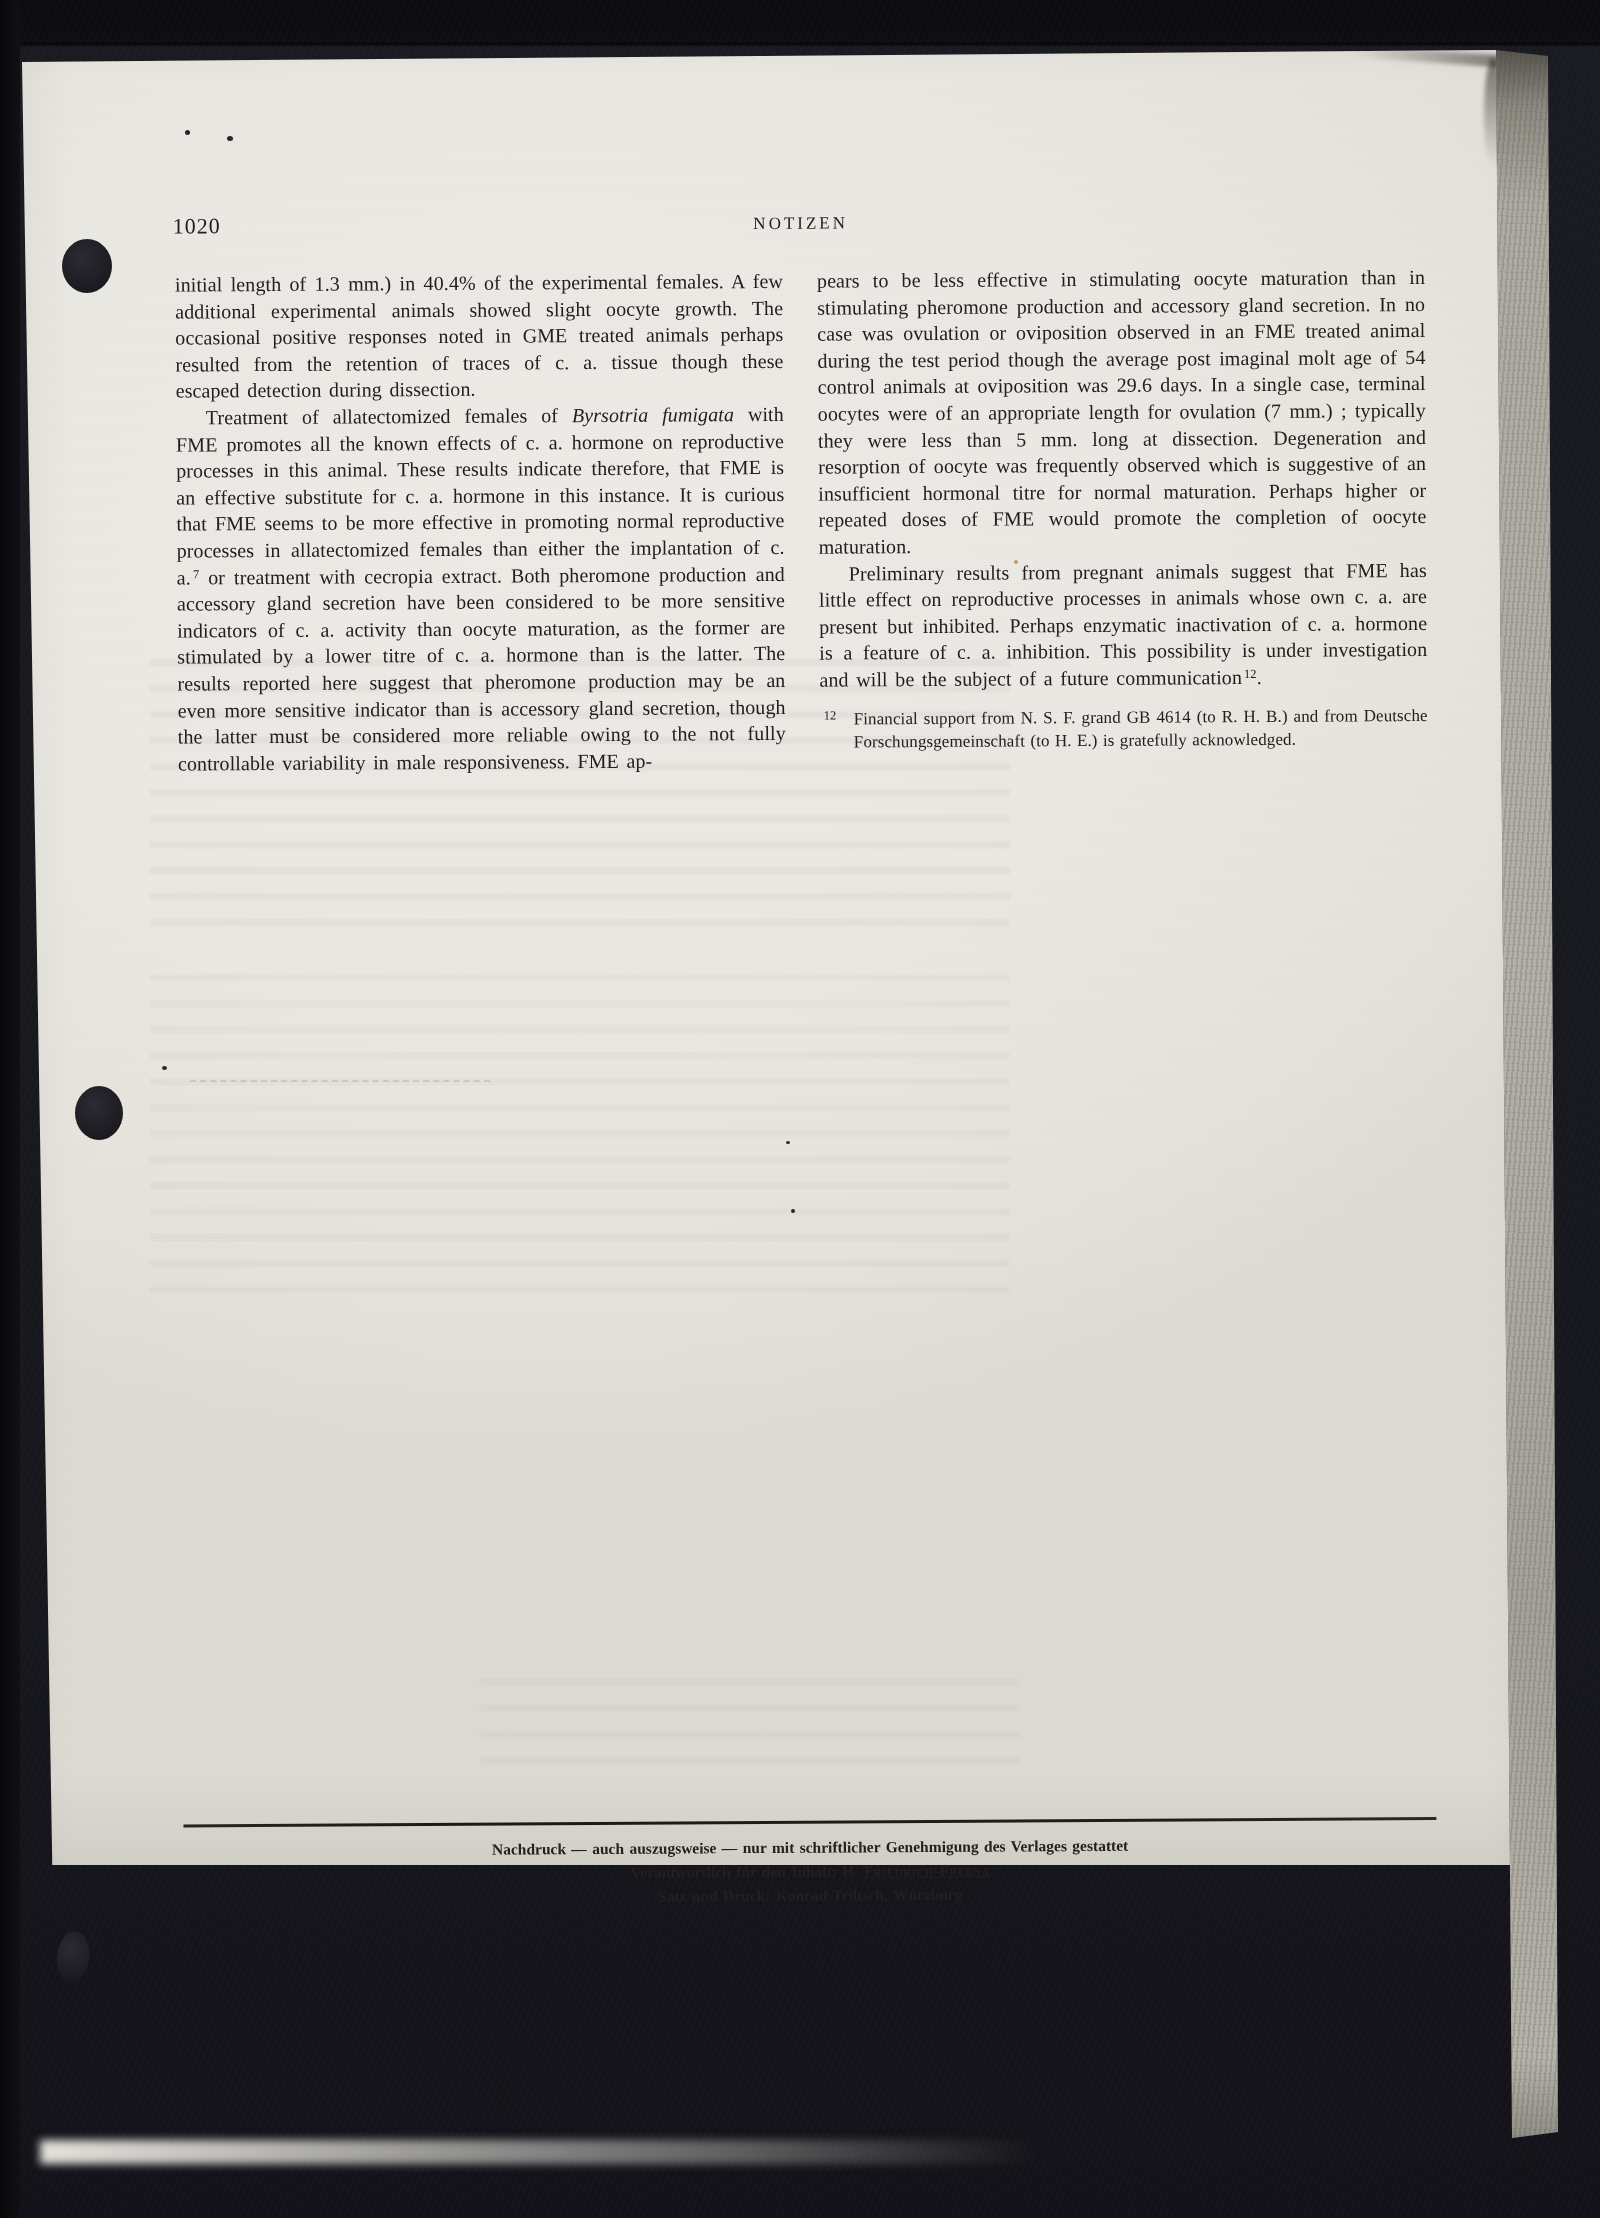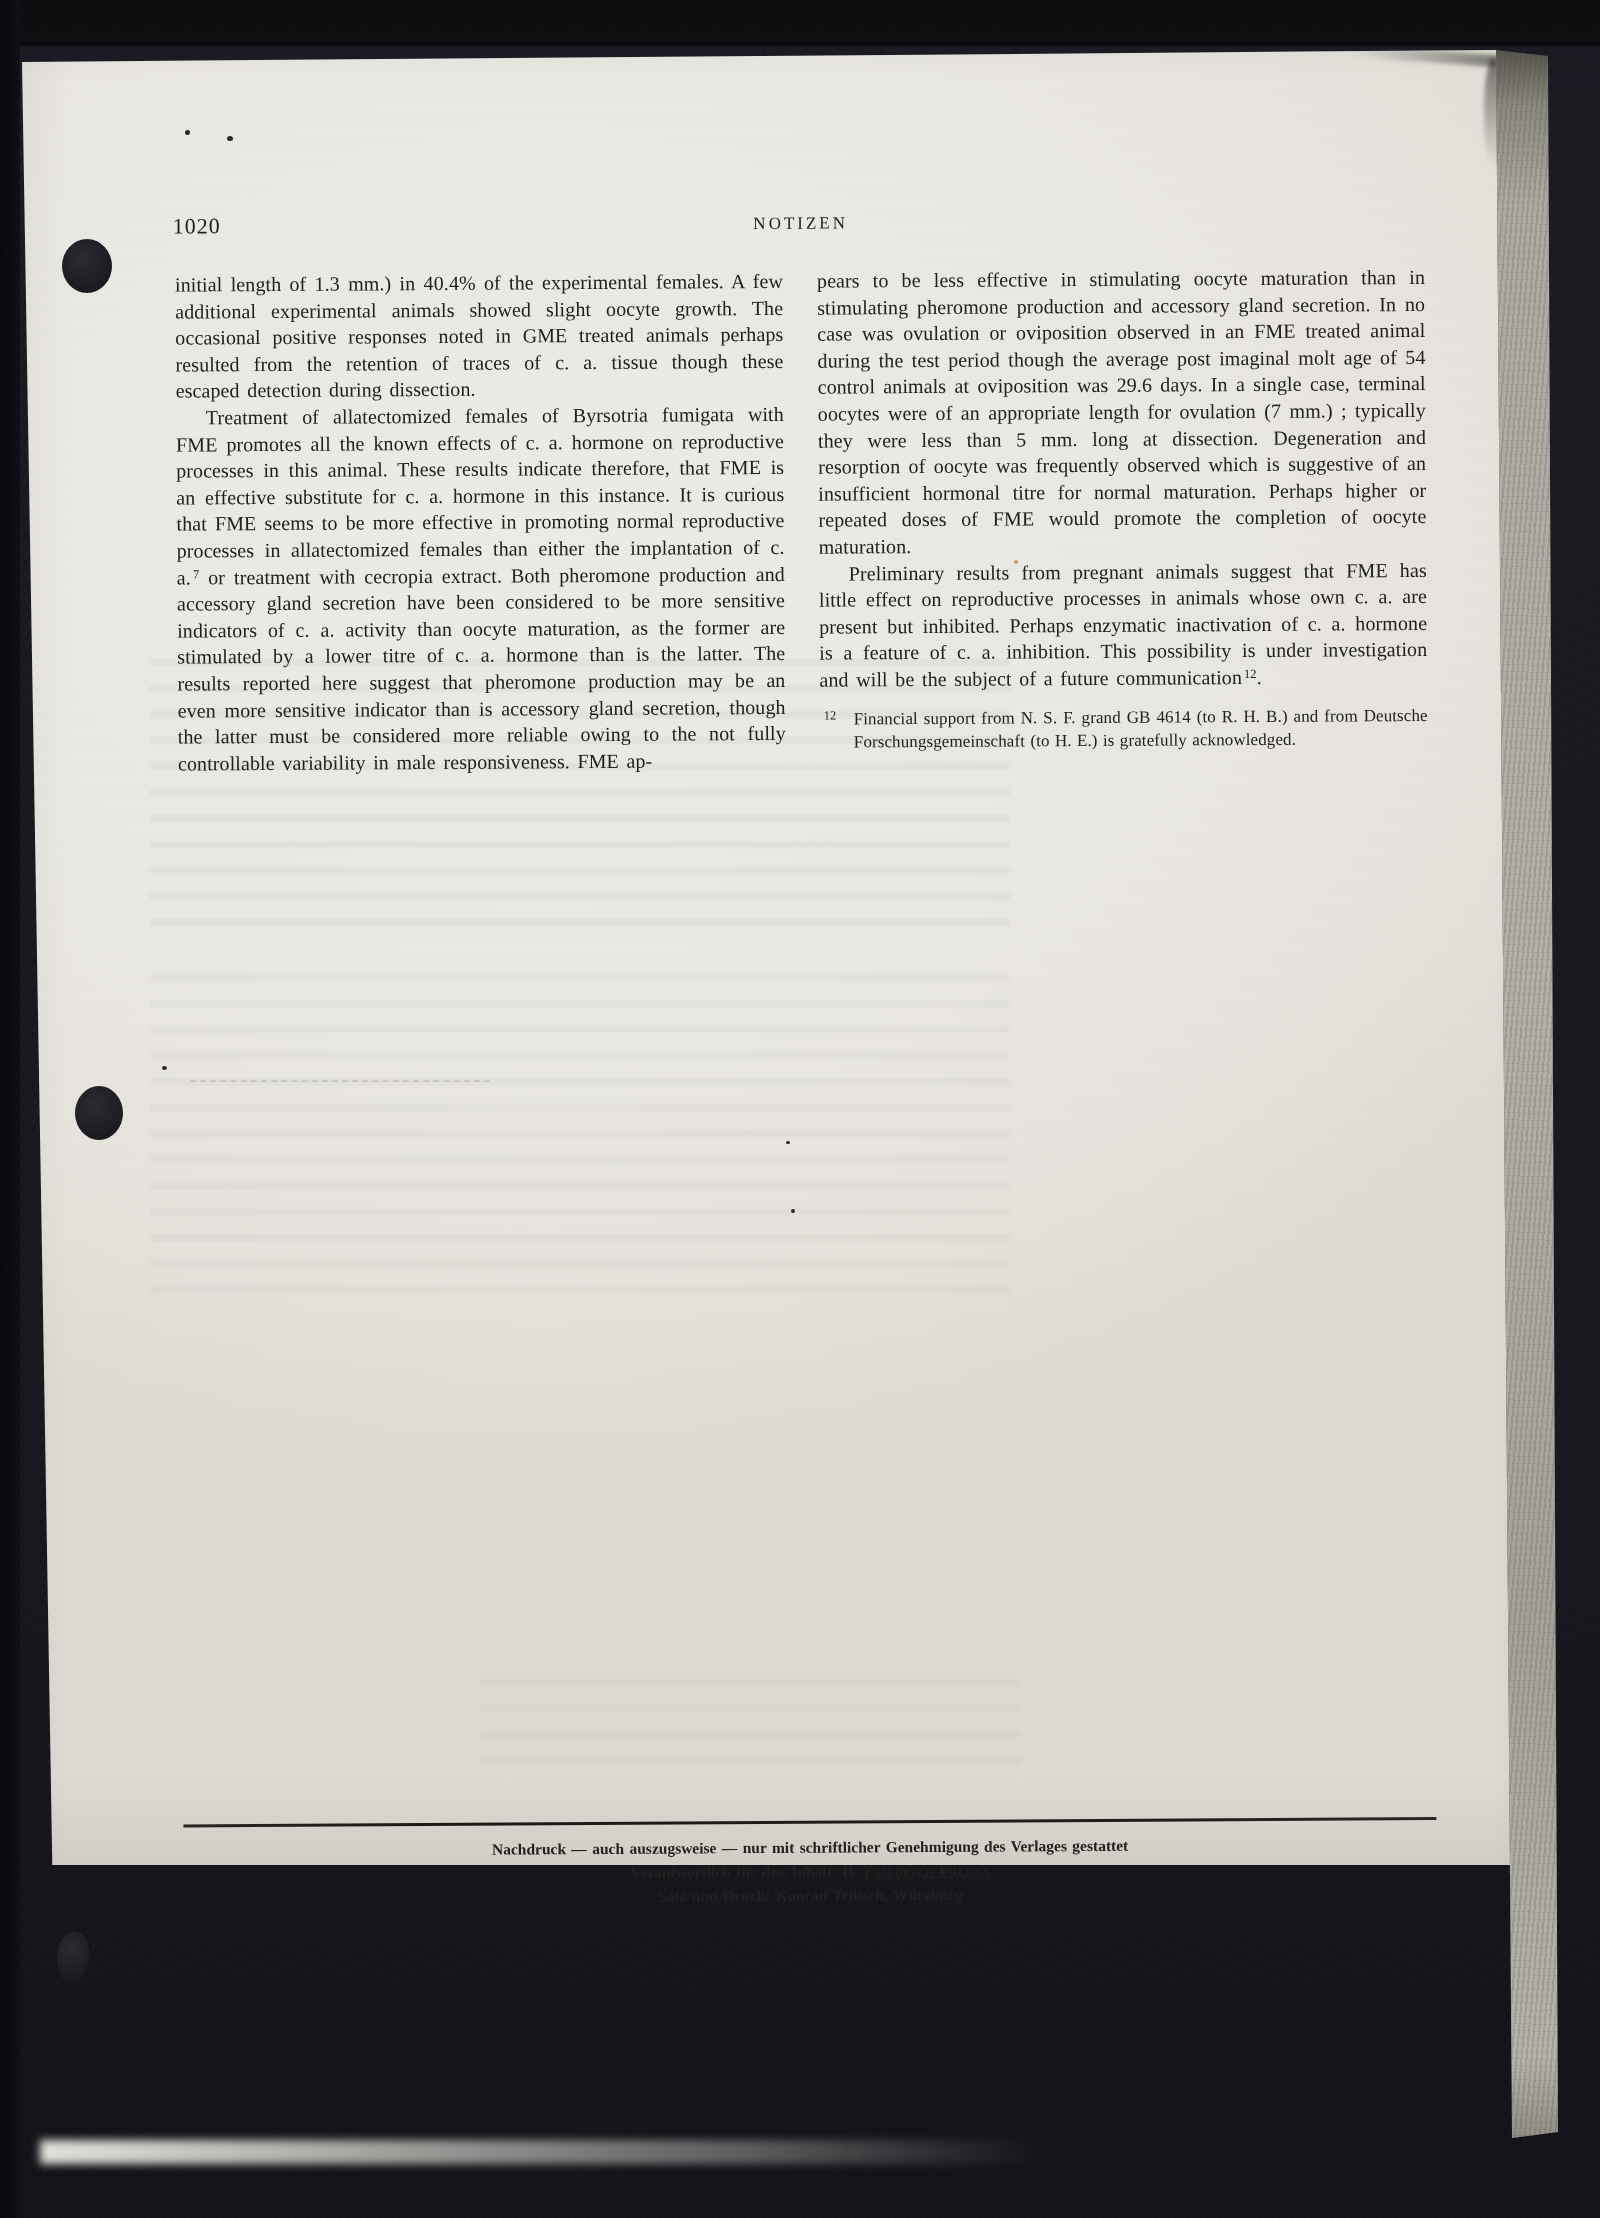--- a/index.html
+++ b/index.html
@@ -63,21 +63,21 @@
     transform-origin:760px 1100px;color:#22201d;}
   .page-number{position:absolute;left:178px;top:210px;font-size:22px;letter-spacing:1px;}
   .running-head{position:absolute;left:180px;top:214px;width:1252px;text-align:center;
     font-size:17px;letter-spacing:3px;}
   .col{position:absolute;top:268px;width:608px;font-size:20px;line-height:26.6px;
     text-align:justify;word-spacing:2.5px;letter-spacing:0.1px;}
   .col-left{left:180px;}
   .col-right{left:822px;}
   .col p{margin:0;}
   .col p.indent{text-indent:30px;}
-  .italic{margin-top:8px;}
+  .italic{font-style:italic;margin-top:8px;}
   sup.ref{font-size:12.5px;vertical-align:6px;line-height:0;margin-left:2px;}
   .footnote{position:relative;margin-top:14px;padding-left:34px;font-size:17px;
     line-height:23.5px;text-align:justify;word-spacing:1px;}
   .footnote .fn-marker{position:absolute;left:4px;top:-3px;font-size:12.5px;}
   
   .footer-rule{position:absolute;left:179px;top:1821px;width:1253px;height:3px;
     background:linear-gradient(90deg,#26241f,#1b1a17 20%,#201e1a 80%,#2a2823);}
   .footer{position:absolute;left:179px;top:1836px;width:1253px;text-align:center;
     font-size:15.5px;line-height:24px;font-weight:bold;color:#23211e;
     word-spacing:1.5px;}

